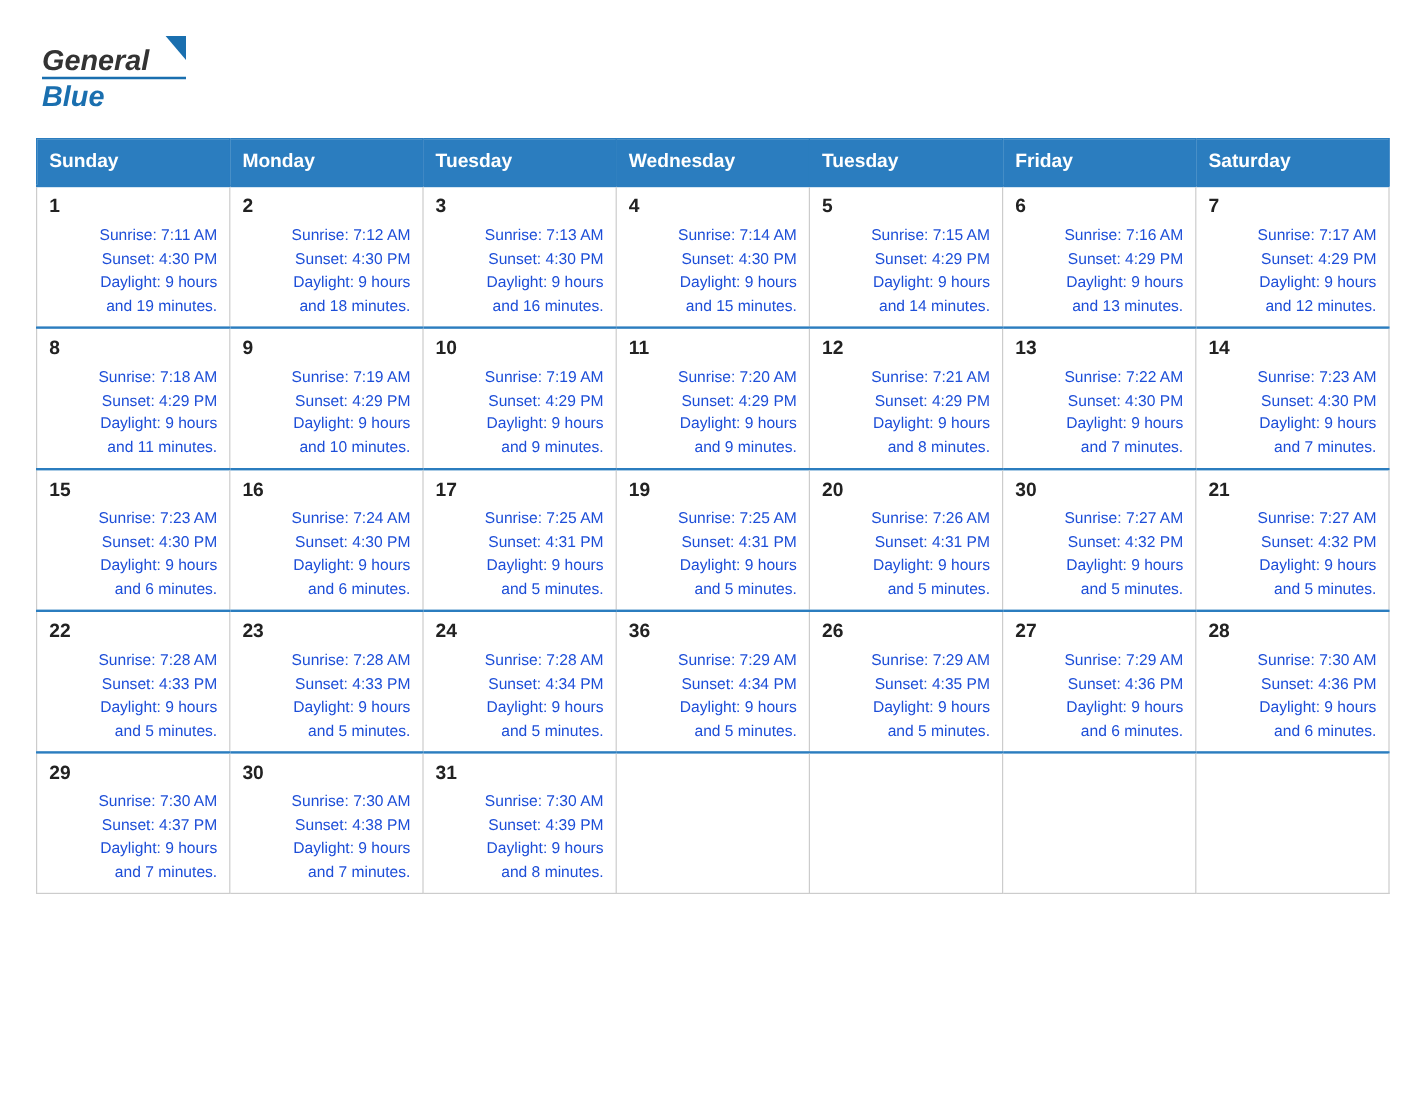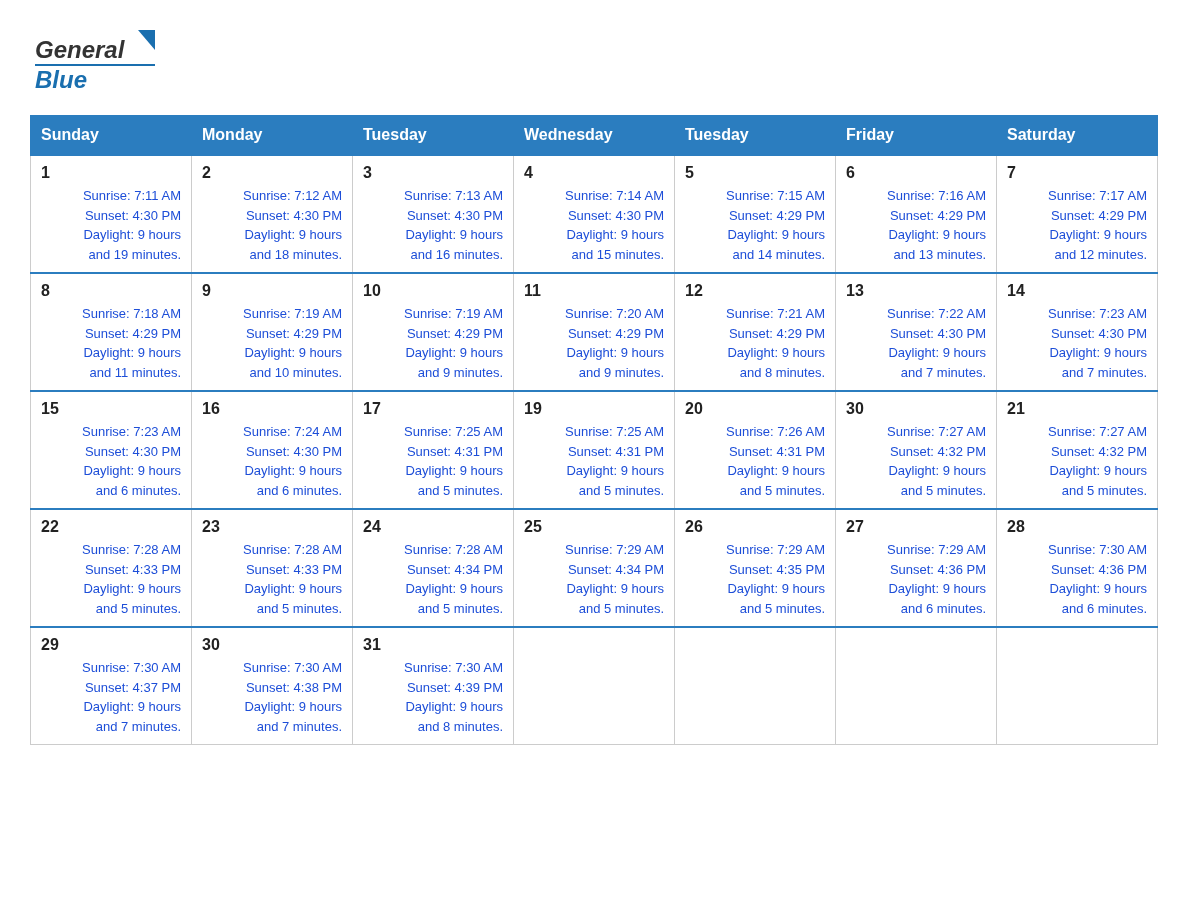--- a/index.html
+++ b/index.html
@@ -208,21 +208,21 @@
         </td>
         <td>
           <span class="day-num">23</span>
           <div class="day-info">Sunrise: 7:28 AM<br>Sunset: 4:33 PM<br>Daylight: 9 hours<br>and 5 minutes.</div>
         </td>
         <td>
           <span class="day-num">24</span>
           <div class="day-info">Sunrise: 7:28 AM<br>Sunset: 4:34 PM<br>Daylight: 9 hours<br>and 5 minutes.</div>
         </td>
         <td>
-          <span class="day-num">25</span>
+          <span class="day-num">36</span>
           <div class="day-info">Sunrise: 7:29 AM<br>Sunset: 4:34 PM<br>Daylight: 9 hours<br>and 5 minutes.</div>
         </td>
         <td>
           <span class="day-num">26</span>
           <div class="day-info">Sunrise: 7:29 AM<br>Sunset: 4:35 PM<br>Daylight: 9 hours<br>and 5 minutes.</div>
         </td>
         <td>
           <span class="day-num">27</span>
           <div class="day-info">Sunrise: 7:29 AM<br>Sunset: 4:36 PM<br>Daylight: 9 hours<br>and 6 minutes.</div>
         </td>

